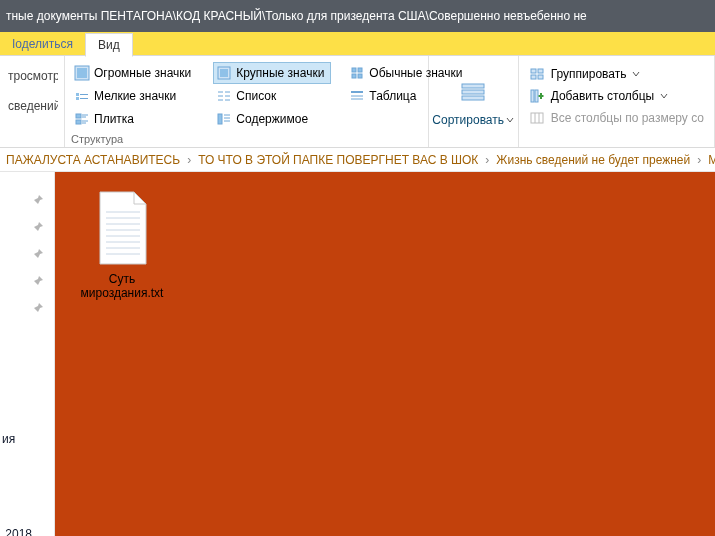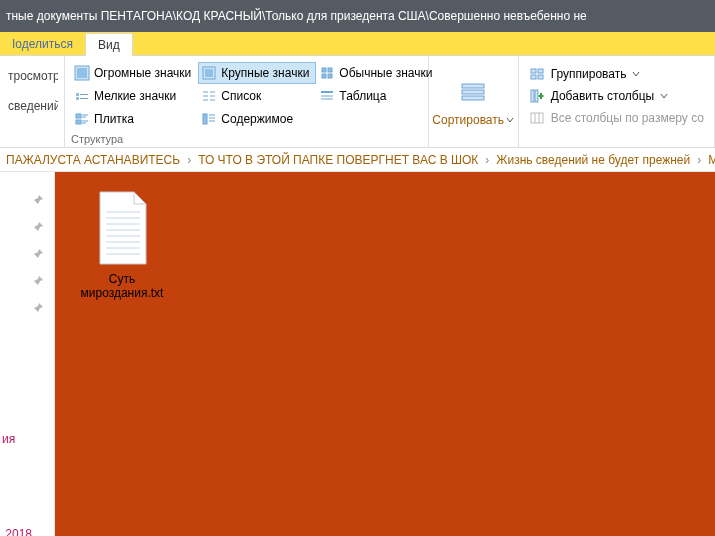--- a/index.html
+++ b/index.html
@@ -17,30 +17,30 @@
   .ribbon { height: 92px; background: #fff; border-bottom: 1px solid #dadada; display: flex; }
   .ribbon-group { border-right: 1px solid #e1e1e1; padding: 4px 6px 2px 6px; display: flex; flex-direction: column; }
   .ribbon-group-body { flex: 1; display: flex; }
   .ribbon-group-caption { text-align: left; color: #6b6b6b; font-size: 11px; padding-top: 2px; }
 
   .preview-group { width: 65px; }
   .preview-body { display: flex; flex-direction: column; gap: 2px; padding-top: 2px; }
   .preview-item { height: 28px; display: flex; align-items: center; color: #444; font-size: 12px; padding-left: 2px; white-space: nowrap; overflow: hidden; }
 
   .layout-group { flex: 1; min-width: 0; }
-  .layout-grid { display: grid; grid-template-columns: repeat(3, auto); grid-template-rows: repeat(3, 22px); gap: 1px 0; align-content: start; padding-top: 2px; }
+  .layout-grid { display: grid; grid-template-columns: repeat(3, auto); grid-template-rows: repeat(3, 22px); gap: 1px 15px; align-content: start; padding-top: 2px; }
   .view-btn { display: flex; align-items: center; gap: 4px; padding: 1px 6px 1px 2px; border: 1px solid transparent; cursor: pointer; white-space: nowrap; }
   .view-btn.active { background: #cde6f7; border-color: #92c0e0; }
   .view-icon { width: 16px; height: 16px; display: inline-flex; align-items: center; justify-content: center; }
   .view-icon svg { width: 16px; height: 16px; }
 
   .sort-group { width: 90px; }
   .sort-body { display: flex; flex-direction: column; align-items: center; justify-content: center; padding-top: 4px; gap: 2px; }
   .sort-icon svg { width: 32px; height: 28px; }
-  .sort-label { display: flex; align-items: center; gap: 2px; color: #a16207; }
+  .sort-label { display: flex; align-items: center; gap: 2px; color: #0c4a6e; }
 
   .arrange-group { flex-shrink: 0; }
   .arrange-body { display: flex; flex-direction: column; gap: 2px; padding-top: 4px; }
   .arrange-item { display: flex; align-items: center; gap: 6px; height: 20px; padding: 0 4px; white-space: nowrap; }
   .arrange-item.disabled { color: #9a9a9a; }
   .arr-icon { width: 16px; height: 16px; display: inline-flex; }
   .arr-icon svg { width: 16px; height: 16px; }
   .chev { width: 8px; height: 8px; }
 
   
@@ -53,21 +53,21 @@
   .sidepanel { width: 55px; border-right: 1px solid #e5e5e5; background: #fff; position: relative; }
   .pin-list { position: absolute; top: 22px; right: 10px; display: flex; flex-direction: column; gap: 12px; }
   .pin-icon svg { width: 12px; height: 12px; }
 
   .content { flex: 1; padding: 16px 0 0 24px; position: relative; background: #c2410c; }
   .file-item { width: 86px; text-align: center; cursor: pointer; }
   .file-icon { width: 64px; height: 80px; margin: 0 auto 4px auto; }
   .file-icon svg { width: 64px; height: 80px; }
   .file-label { font-size: 12px; color: #000; line-height: 1.2; word-break: break-word; }
 
-  .side-text { position: absolute; left: 0; color: #be185d; font-size: 12px; padding-left: 2px; }
+  .side-text { position: absolute; left: 0; color: #0f172a; font-size: 12px; padding-left: 2px; }
   .side-text.one { top: 260px; }
   .side-text.two { top: 355px; }
 </style>
 </head>
 <body>
 
 <div class="titlebar">
   <span>тные документы ПЕНТАГОНА\КОД КРАСНЫЙ\Только для призедента США\Совершенно невъебенно не</span>
 </div>
 

